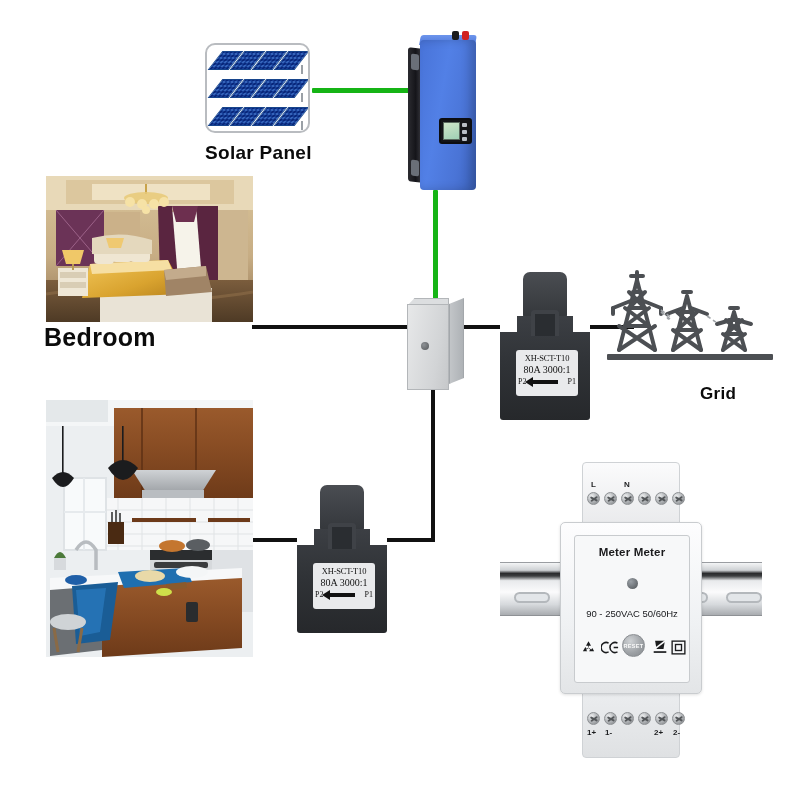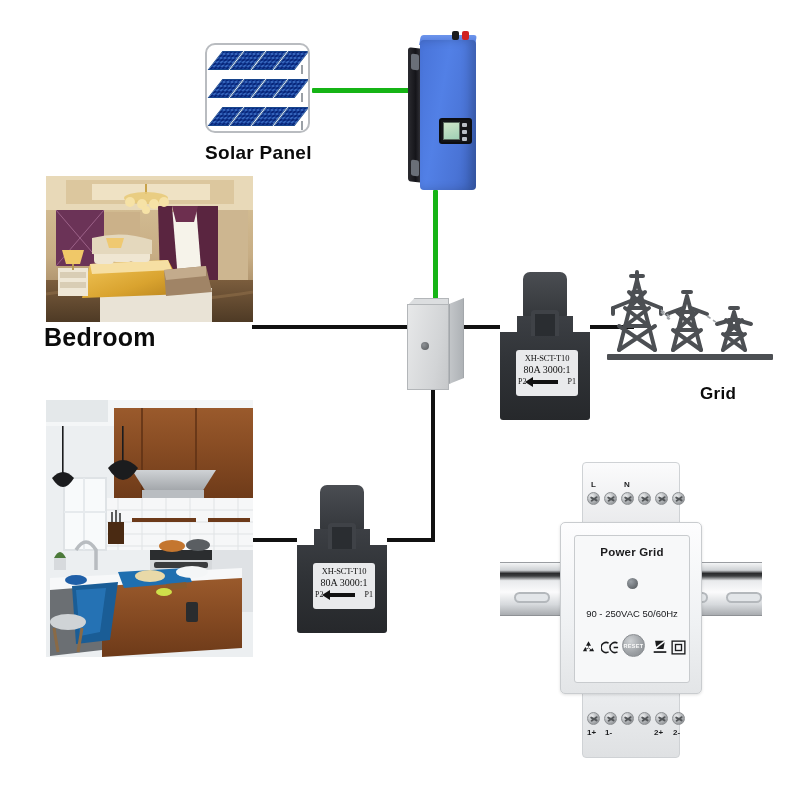--- a/index.html
+++ b/index.html
@@ -524,21 +524,21 @@
     <div class="term-lbl" style="left:68px;top:18px;">N</div>
     <div class="screw" style="left:31px;top:30px;"></div>
     <div class="screw" style="left:48px;top:30px;"></div>
     <div class="screw" style="left:65px;top:30px;"></div>
     <div class="screw" style="left:82px;top:30px;"></div>
     <div class="screw" style="left:99px;top:30px;"></div>
     <div class="screw" style="left:116px;top:30px;"></div>
 
     <div class="pm-mid">
       <div class="pm-face">
-        <div class="pm-title">Power Grid</div>
+        <div class="pm-title">Meter Meter</div>
         <div class="pm-led"></div>
         <div class="pm-volt">90 - 250VAC 50/60Hz</div>
         <div class="pm-symbols">
 
           <svg width="15" height="15" viewBox="0 0 24 24" style="position:absolute;left:0;top:4px;">
             <g fill="#1b1c1e">
               <path d="M12 2 L16 9 L12.5 9 L12.5 12 L11.5 12 L11.5 9 L8 9 Z"></path>
               <path d="M3 18 L7 11 L8.8 13.8 L11.2 12.2 L11.8 13 L8.2 15.4 L10 18 Z"></path>
               <path d="M21 18 L13 18 L14.8 15.3 L12.2 13.6 L12.8 12.8 L16.4 15.2 L18.2 12.6 Z"></path>
             </g>

